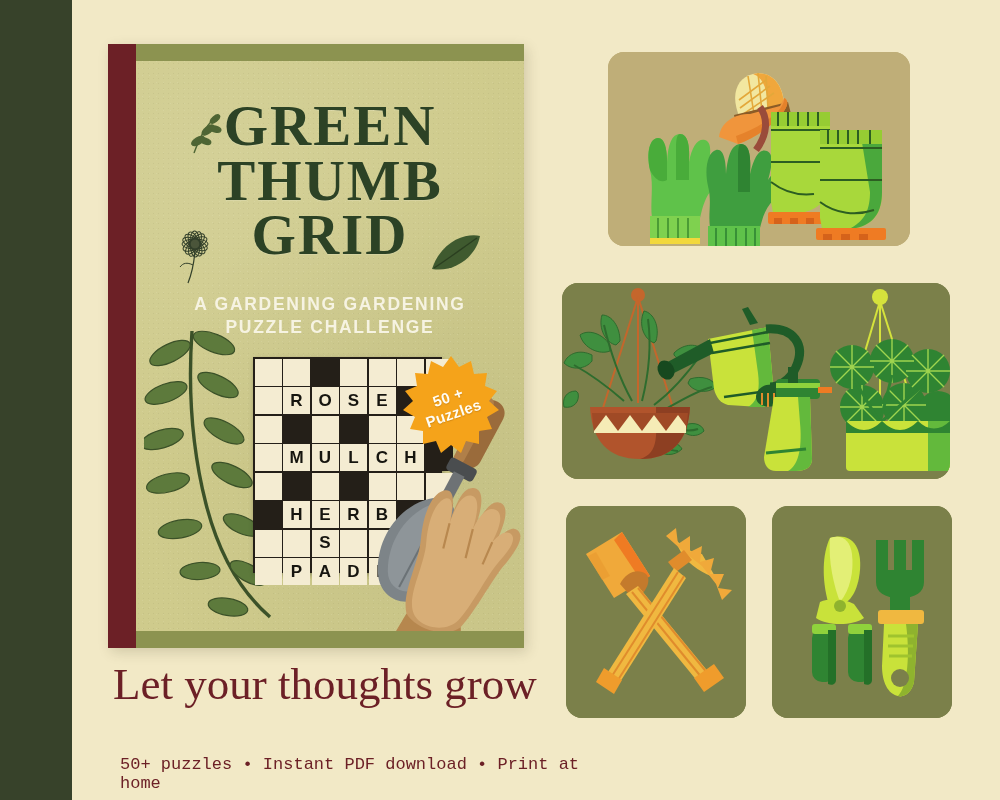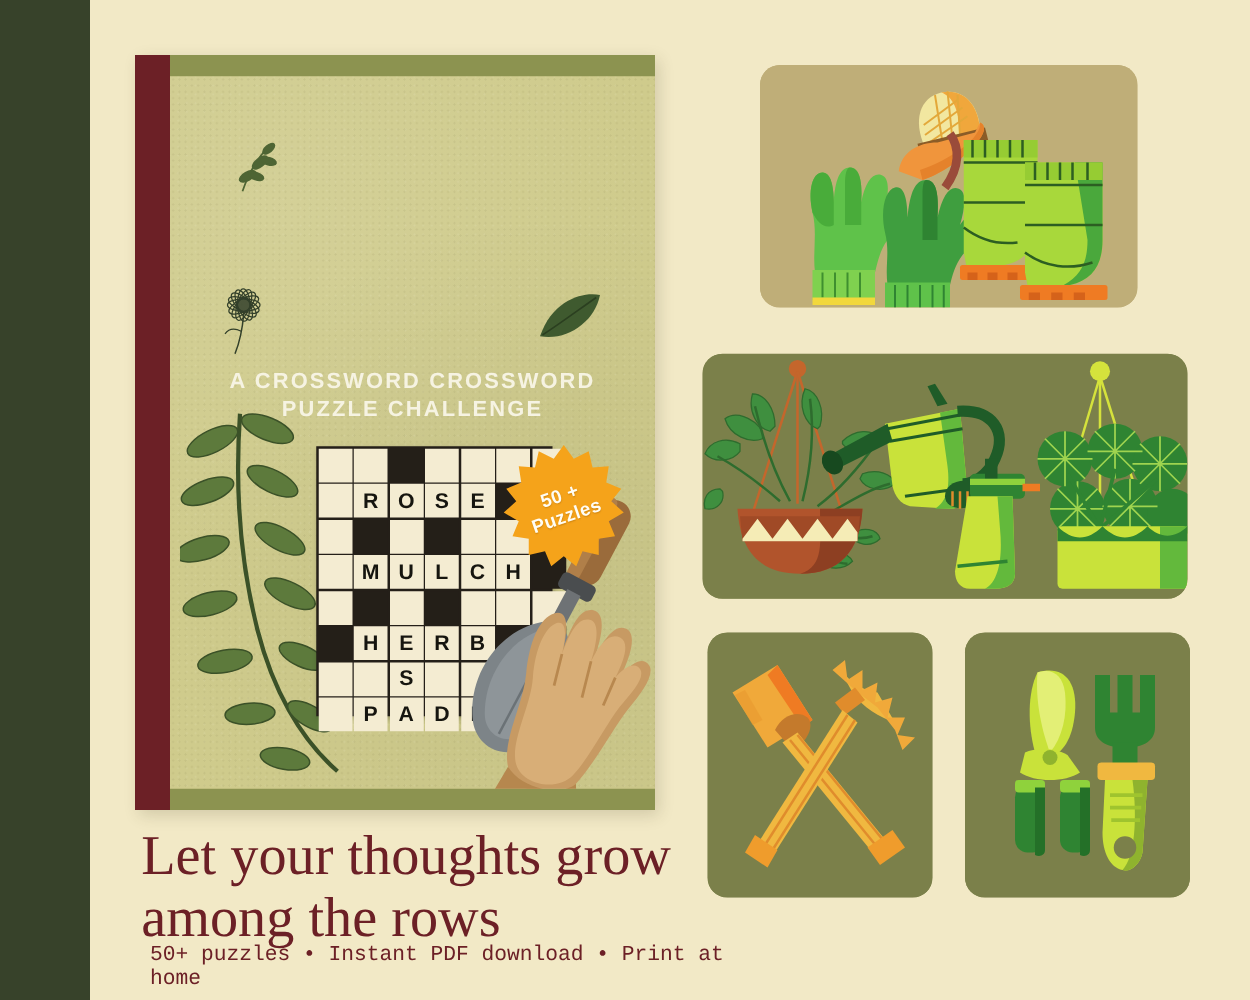--- a/index.html
+++ b/index.html
@@ -292,27 +292,31 @@
       <div class="badge">
         <svg viewBox="0 0 102 102">
           <polygon fill="#f5a31a" points="51,1 59,12 71,6 74,19 87,18 85,31 97,36 89,46 99,55 87,62 92,74 79,76 79,89 66,86 61,98 51,90 41,98 36,86 23,89 23,76 10,74 15,62 3,55 13,46 5,36 17,31 15,18 28,19 31,6 43,12"></polygon>
         </svg>
         <div class="badge-text">
           <span>50 +</span>
           <span>Puzzles</span>
         </div>
       </div>
 
-      <div class="subtitle">A CROSSWORD CROSSWORD PUZZLE CHALLENGE</div>
+      <div class="title-block">
+        <div class="title-line t1">GREEN</div>
+        <div class="title-line t2">THUMB</div>
+        <div class="title-line t3">GRID</div>
+      </div>
+      <div class="subtitle">A GARDENING GARDENING PUZZLE CHALLENGE</div>
     </div>
   </div>
 
   <div class="tagline">
     <div>Let your thoughts grow</div>
-    <div>among the rows</div>
   </div>
   <div class="kicker">50+ puzzles • Instant PDF download • Print at home</div>
 
   <div class="panel panel-a">
     <svg viewBox="0 0 302 194">
       <rect width="302" height="194" fill="#bfae78"></rect>
 
       <g>
         <path d="M132 66 C122 44 128 26 145 22 C163 18 175 32 176 52 Z" fill="#f2e7a0"></path>
         <path d="M145 22 C163 18 175 32 176 52 L160 58 C160 36 154 25 145 22 Z" fill="#f0a73c"></path>

